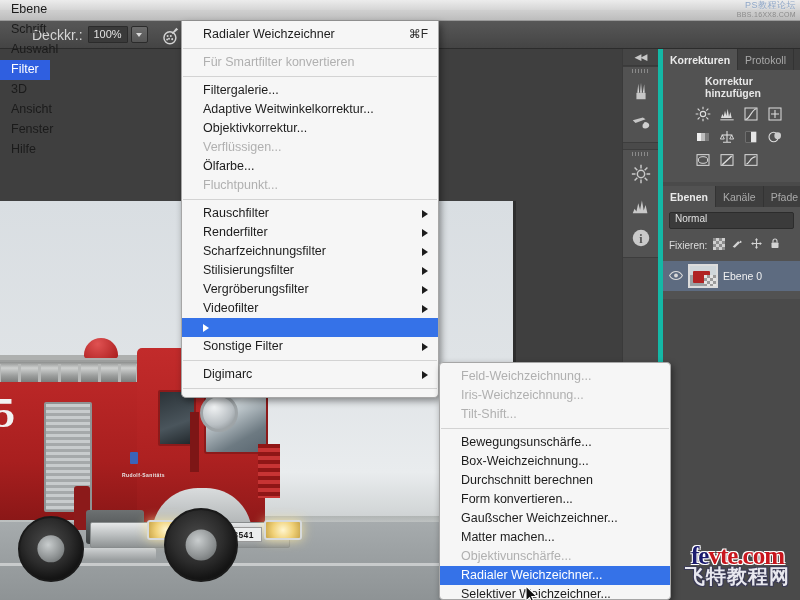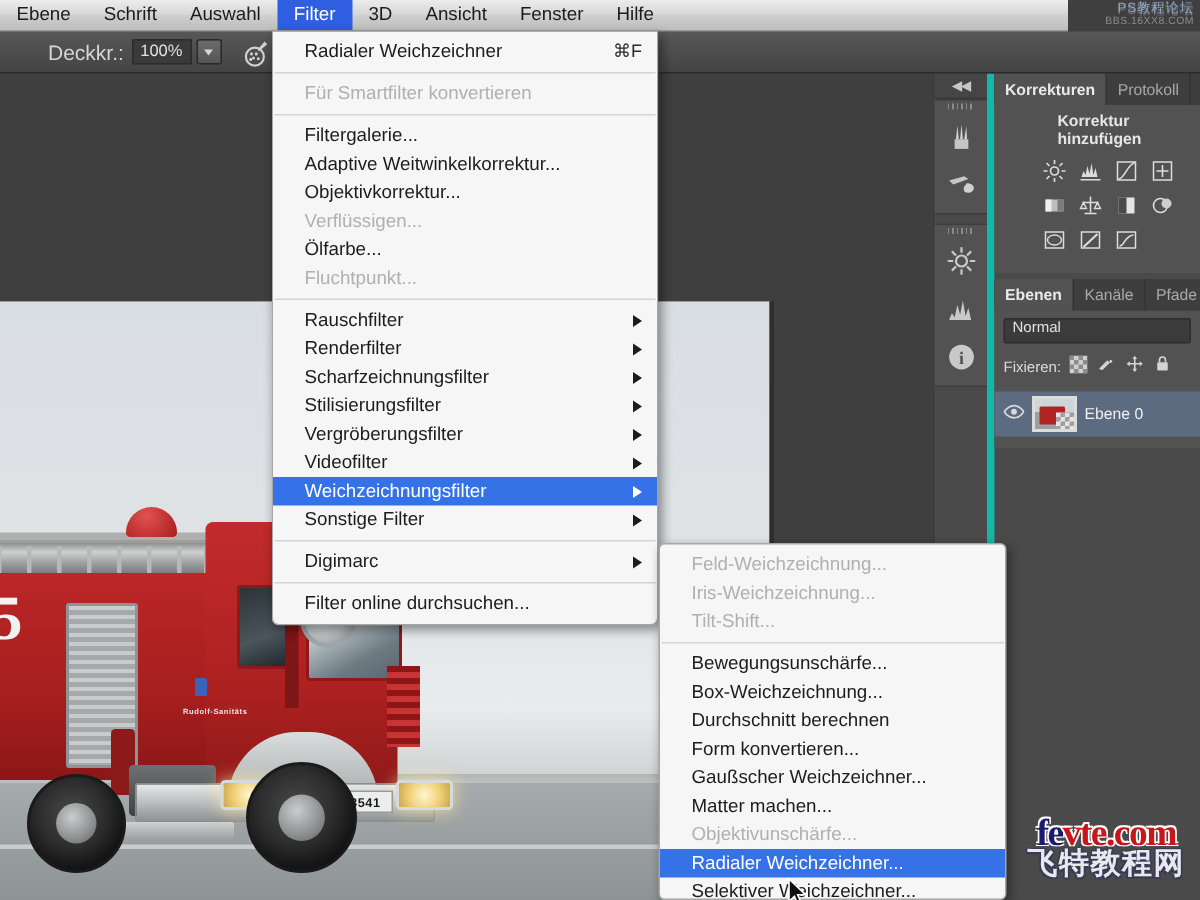--- a/index.html
+++ b/index.html
@@ -6,24 +6,24 @@
   html,body { width:800px; height:600px; overflow:hidden; }
   body {
     font-family:"Liberation Sans", sans-serif;
     background:#3f3f3f;
     position:relative;
     -webkit-font-smoothing:antialiased;
   }
 
   
   #menubar{
-    position:absolute; left:0; top:0; width:712px; height:21px;
+    position:absolute; left:0; top:0; width:800px; height:21px;
     background:linear-gradient(180deg,#ececec 0%,#d6d6d6 48%,#cfcfcf 52%,#bdbdbd 100%);
     border-bottom:1px solid #9a9a9a;
-    display:flex; align-items:flex-start; padding-left:0px; z-index:30;
+    display:flex; align-items:flex-start; padding-left:0px; z-index:30;flex-direction:column;
   }
   .mi{
     font-size:12.5px; color:#1b1b1b; padding:2px 11px 3px 11px;
     line-height:15px; white-space:nowrap; cursor:default;
   }
   .mi.active{ background:#2f5fe0; color:#fff; }
   #wm-top{
     position:absolute; right:4px; top:1px; text-align:right; z-index:31;
     line-height:9px; user-select:none;
   }
@@ -609,36 +609,32 @@
       </div>
       <div class="mrow">
         <span>Vergröberungsfilter</span>
         <span class="arrow"></span>
       </div>
       <div class="mrow">
         <span>Videofilter</span>
         <span class="arrow"></span>
       </div>
       <div class="mrow hl">
-        <span>Weichzeichnungsfilter</span>
         <span class="arrow"></span>
       </div>
       <div class="mrow">
         <span>Sonstige Filter</span>
         <span class="arrow"></span>
       </div>
       <div class="msep"></div>
       <div class="mrow">
         <span>Digimarc</span>
         <span class="arrow"></span>
       </div>
       <div class="msep"></div>
-      <div class="mrow">
-        <span>Filter online durchsuchen...</span>
-      </div>
     </div>
 
   <div id="blursubmenu">
       <div class="mrow dis">
         <span>Feld-Weichzeichnung...</span>
       </div>
       <div class="mrow dis">
         <span>Iris-Weichzeichnung...</span>
       </div>
       <div class="mrow dis">

